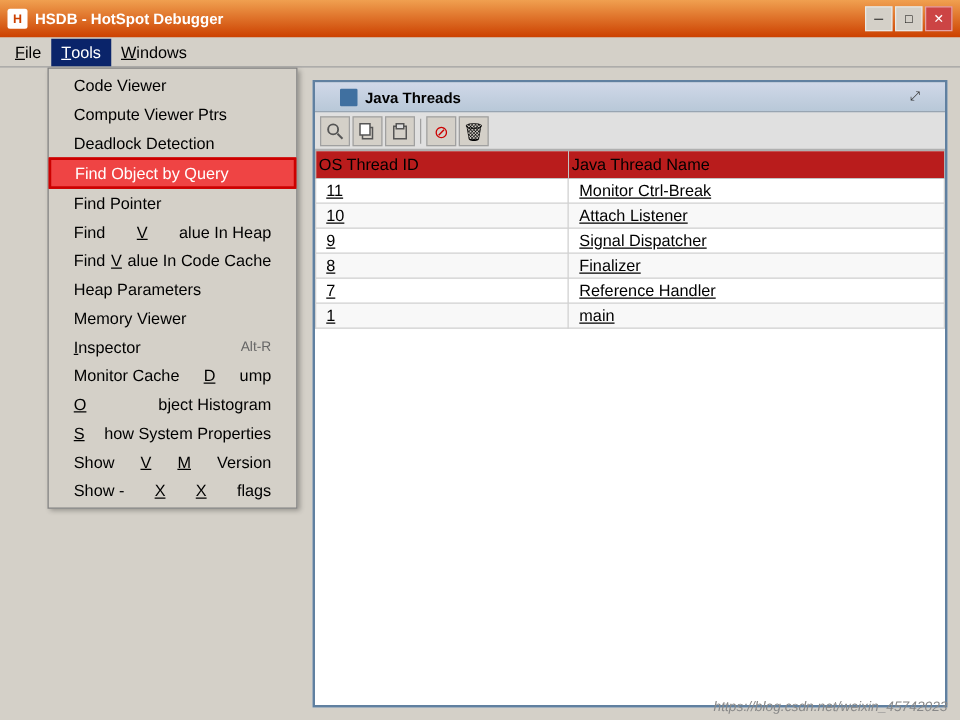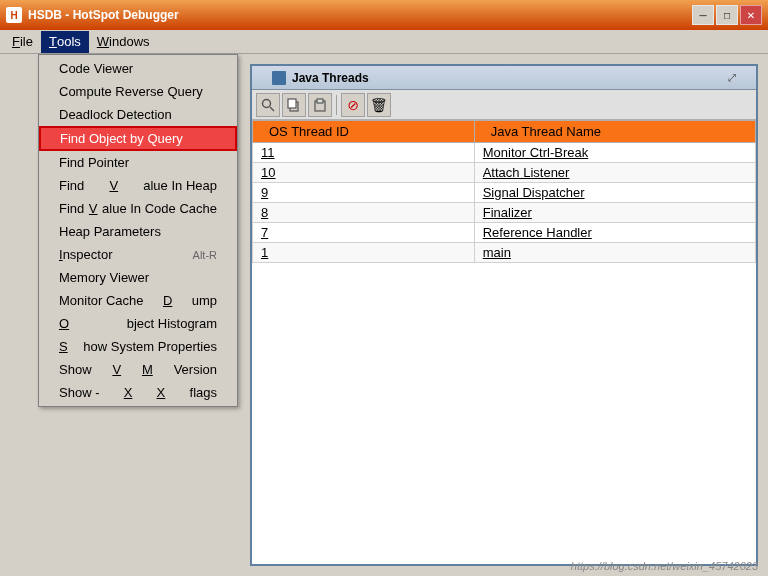--- a/index.html
+++ b/index.html
@@ -207,23 +207,23 @@
       flex: 1;
       overflow: auto;
       background: white;
     }
     table {
       width: 100%;
       border-collapse: collapse;
       font-size: 13px;
     }
     th {
-      background: #f97316;
+      background: #b91c1c;
       border: 1px solid #b0b0b0;
-      padding: 3px 16px;
+      padding: 3px 2px;
       text-align: left;
       font-weight: normal;
       position: sticky;
       top: 0;
     }
     td {
       border: 1px solid #d0d0d0;
       padding: 2px 8px;
       background: white;
       text-decoration: underline;
@@ -266,32 +266,32 @@
   </div>
   <div class="menu-item">
     <u>W</u>indows
   </div>
 </div>
 
 <div class="main-content">
 
   <div class="dropdown-menu">
     <div class="dropdown-item">Code Viewer</div>
-    <div class="dropdown-item">Compute Reverse Query</div>
+    <div class="dropdown-item">Compute Viewer Ptrs</div>
     <div class="dropdown-item">Deadlock Detection</div>
     <div class="dropdown-item selected">Find Object by Query</div>
     <div class="dropdown-item">Find Pointer</div>
     <div class="dropdown-item">Find <u>V</u>alue In Heap</div>
     <div class="dropdown-item">Find <u>V</u>alue In Code Cache</div>
     <div class="dropdown-item">Heap Parameters</div>
+    <div class="dropdown-item">Memory Viewer</div>
     <div class="dropdown-item">
       <span><u>I</u>nspector</span>
       <span class="shortcut">Alt-R</span>
     </div>
-    <div class="dropdown-item">Memory Viewer</div>
     <div class="dropdown-item">Monitor Cache <u>D</u>ump</div>
     <div class="dropdown-item"><u>O</u>bject Histogram</div>
     <div class="dropdown-item"><u>S</u>how System Properties</div>
     <div class="dropdown-item">Show <u>V</u><u>M</u> Version</div>
     <div class="dropdown-item">Show -<u>X</u><u>X</u> flags</div>
   </div>
 
   <div class="right-panel" style="margin-left: 240px;">
     <div class="threads-panel">
 

